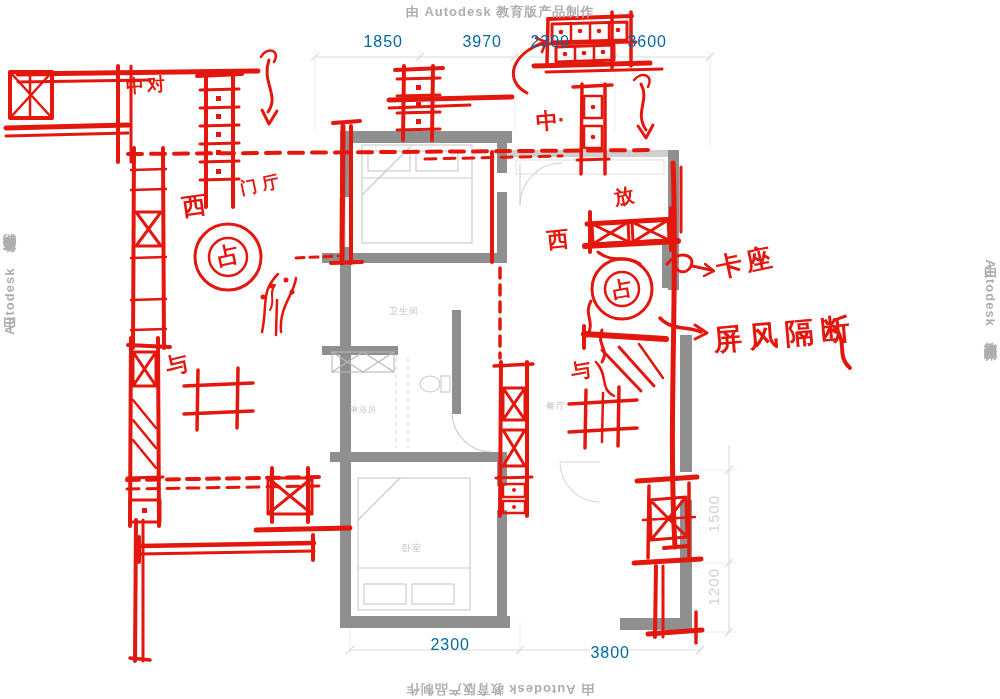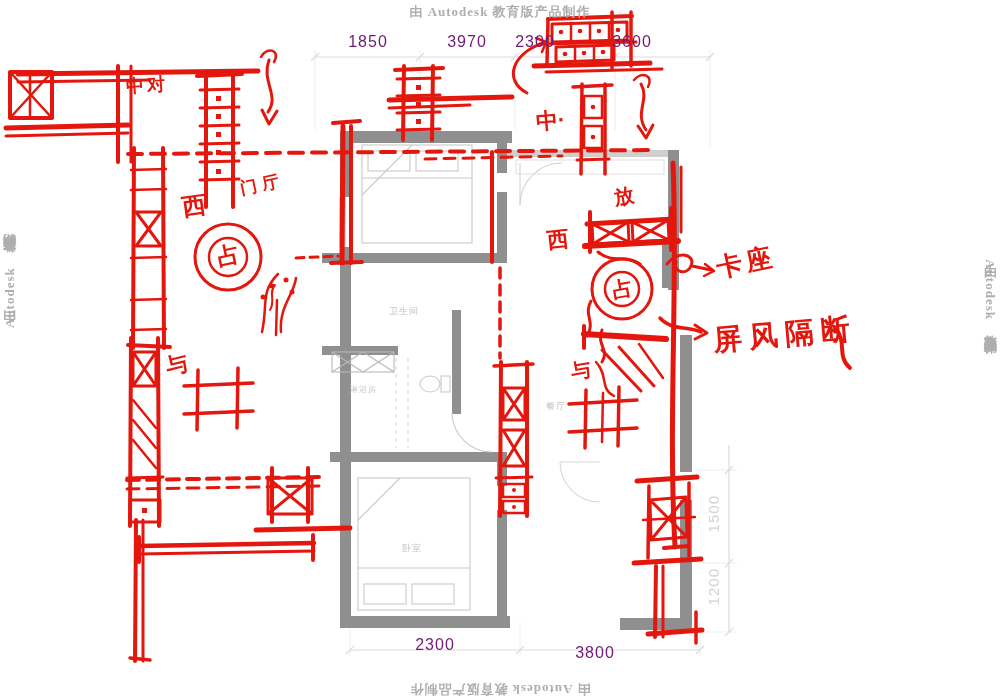--- a/index.html
+++ b/index.html
@@ -1,25 +1,25 @@
 <!DOCTYPE html>
 <html><head>
 <meta charset="utf-8">
 <style>
   html,body{margin:0;padding:0;background:#ffffff;}
   #canvas{position:relative;width:1000px;height:699px;background:#ffffff;overflow:hidden;
           font-family:"Liberation Sans", sans-serif;}
   svg{position:absolute;left:0;top:0;}
   .txt{position:absolute;white-space:nowrap;}
-  .wm{color:#aeaeae;font-size:13px;font-weight:600;letter-spacing:1px;font-family:Liberation Serif, serif;}
+  .wm{color:#aeaeae;font-size:13px;font-weight:600;letter-spacing:1px;}
   .wm-top{left:0;right:0;top:3px;text-align:center;}
   .wm-bottom{left:0;right:0;bottom:1px;text-align:center;transform:rotate(180deg);}
   .wm-left{left:1px;top:256px;writing-mode:vertical-rl;transform:rotate(180deg);}
   .wm-right{right:1px;top:254px;writing-mode:vertical-rl;}
-  .dim{color:#701a75;font-size:16px;letter-spacing:1px;text-align:center;width:70px;}
+  .dim{color:#0369a1;font-size:16px;letter-spacing:1px;text-align:right;width:70px;}
   .dim-v{color:#d2d2d2;font-size:15px;letter-spacing:1px;writing-mode:vertical-rl;transform:rotate(180deg);}
   .room{color:#c3c3c3;font-size:9px;letter-spacing:1px;}
   .rtext{color:#e3170d;font-weight:700;line-height:1;}
 </style>
 </head>
 <body>
 
 <div id="canvas">
 
   <svg width="1000" height="699" viewBox="0 0 1000 699">
@@ -378,21 +378,21 @@
   <div class="txt dim" style="left:333px;top:33px;">1850</div>
   <div class="txt dim" style="left:432px;top:33px;">3970</div>
   <div class="txt dim" style="left:500px;top:33px;">2300</div>
   <div class="txt dim" style="left:597px;top:33px;">3600</div>
   <div class="txt dim" style="left:400px;top:636px;">2300</div>
   <div class="txt dim" style="left:560px;top:644px;">3800</div>
   <div class="txt dim-v" style="left:705px;top:495px;">1500</div>
   <div class="txt dim-v" style="left:705px;top:568px;">1200</div>
 
   <div class="txt room" style="left:381px;top:305px;margin-left:8px;">卫生间</div>
-  <div class="txt room" style="left:350px;top:384px;font-size:8px;">淋浴房</div>
+  <div class="txt room" style="left:350px;top:404px;font-size:8px;">淋浴房</div>
   <div class="txt room" style="left:402px;top:542px;">卧室</div>
   <div class="txt room" style="left:546px;top:400px;">餐厅</div>
 
   <div class="txt rtext" style="left:126px;top:76px;font-size:18px;transform:rotate(-4deg);letter-spacing:3px;">中对</div>
   <div class="txt rtext" style="left:182px;top:194px;font-size:24px;transform:rotate(-8deg);">西</div>
   <div class="txt rtext" style="left:240px;top:176px;font-size:17px;transform:rotate(-12deg);letter-spacing:5px;">门厅</div>
   <div class="txt rtext" style="left:536px;top:110px;font-size:22px;transform:rotate(-5deg);">中·</div>
   <div class="txt rtext" style="left:614px;top:186px;font-size:20px;transform:rotate(-10deg);">放</div>
   <div class="txt rtext" style="left:547px;top:229px;font-size:22px;transform:rotate(-6deg);">西</div>
   <div class="txt rtext" style="left:716px;top:249px;font-size:26px;transform:rotate(-12deg);letter-spacing:4px;">卡座</div>

